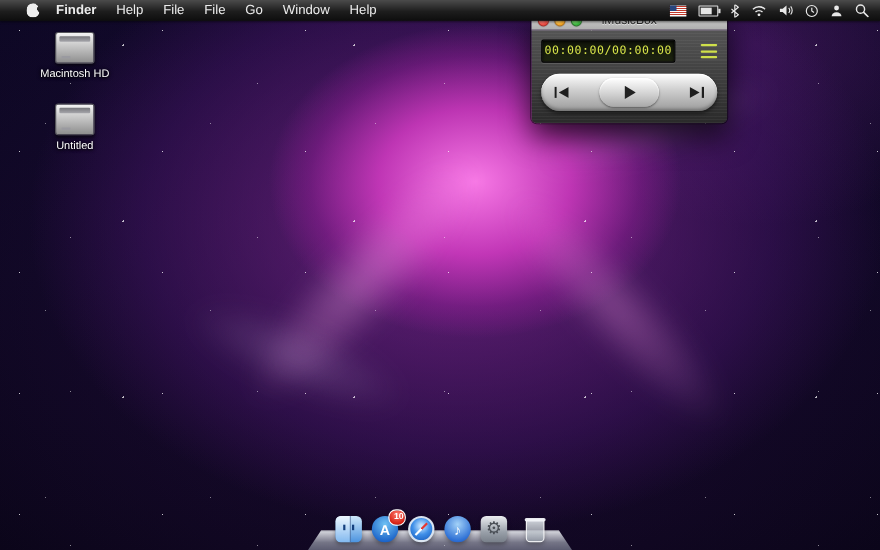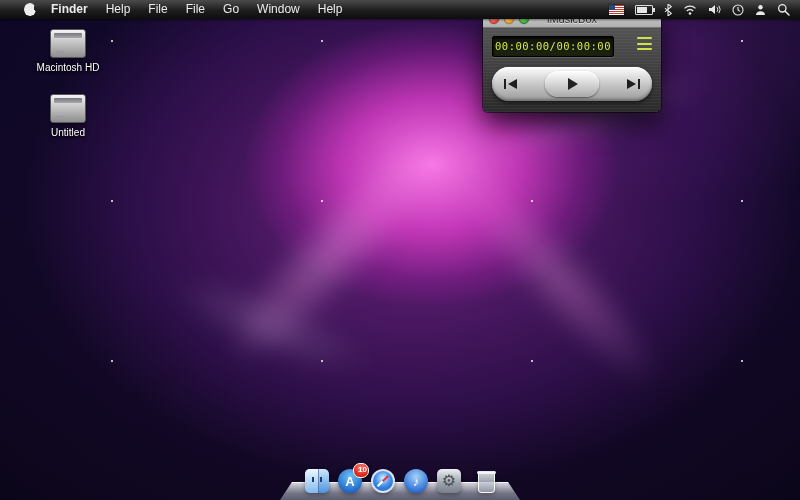--- a/index.html
+++ b/index.html
@@ -74,21 +74,21 @@
   .lights{display:flex;gap:5px;padding-left:6px;z-index:2;}
   .light{width:8px;height:8px;border-radius:50%;box-shadow:inset 0 1px 1px rgba(255,255,255,.7),0 0 1px rgba(0,0,0,.6);cursor:pointer;}
   .lt-close{background:radial-gradient(circle at 35% 30%, #ff9a90,#ee4b40 70%);border:.5px solid #b5302a;}
   .lt-min{background:radial-gradient(circle at 35% 30%, #ffe08a,#f5a623 70%);border:.5px solid #b8791e;}
   .lt-zoom{background:radial-gradient(circle at 35% 30%, #a6eb8e,#35b53a 70%);border:.5px solid #2a7e2c;}
   .win-title{position:absolute;left:0;right:0;text-align:center;font-size:11px;color:#2c2c2c;
     text-shadow:0 1px 0 rgba(255,255,255,.6);pointer-events:none;}
   .win-body{padding:8px 9px 11px;
     background:repeating-linear-gradient(0deg, rgba(255,255,255,.045) 0 1px, transparent 1px 3px),
                linear-gradient(#545454,#2a2a2a);}
-  .lcd-row{display:flex;align-items:flex-start;gap:23px;}
+  .lcd-row{display:flex;align-items:center;gap:23px;}
   .lcd{flex:1;height:19px;line-height:19px;text-align:center;border-radius:2px;
     background:linear-gradient(#11150a,#1d2410);border:1px solid #000;
     color:#d9e54a;font-family:"DejaVu Sans Mono",monospace;font-size:10.5px;letter-spacing:.5px;
     box-shadow:inset 0 1px 3px #000, 0 1px 0 rgba(255,255,255,.12);}
   .playlist-btn{width:15px;height:13px;display:flex;flex-direction:column;justify-content:space-between;
     padding:1px 0;cursor:pointer;}
   .playlist-btn i{display:block;height:2px;background:#cfe04a;border-radius:1px;}
   .controls{margin-top:10px;height:34px;border-radius:17px;padding:0 12px;
     background:linear-gradient(#fefefe,#cdcdcd 45%,#9b9b9b);
     box-shadow:inset 0 1px 0 #fff, inset 0 -2px 3px rgba(0,0,0,.28), 0 2px 4px rgba(0,0,0,.55);

